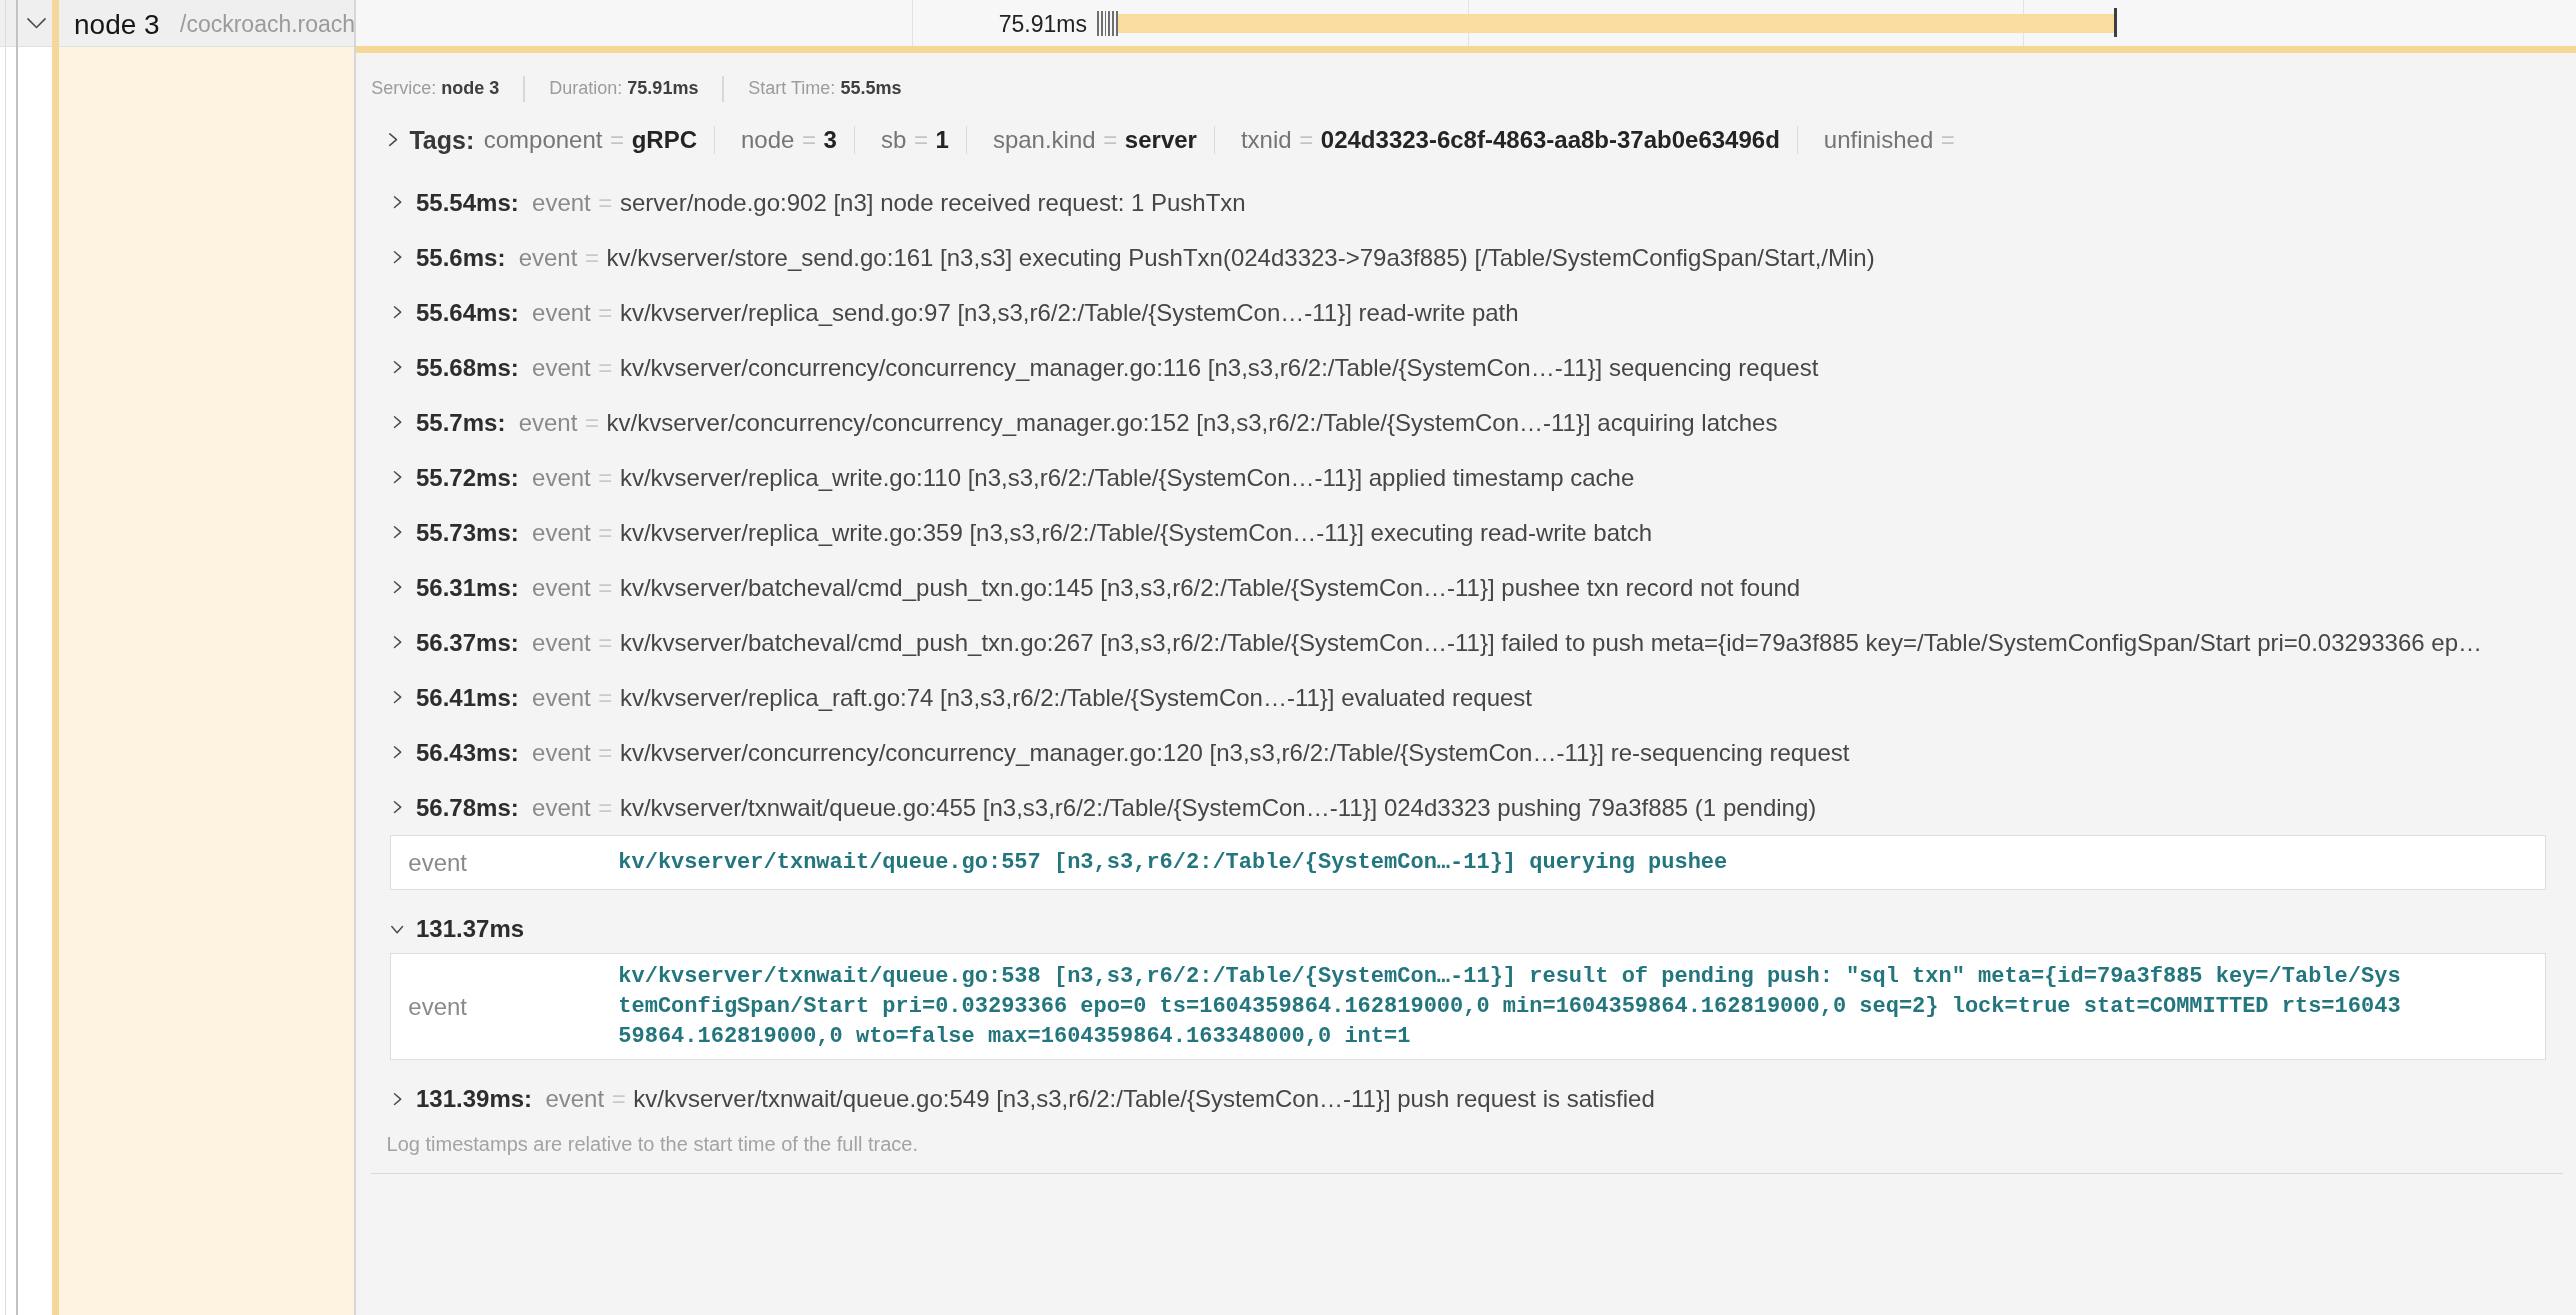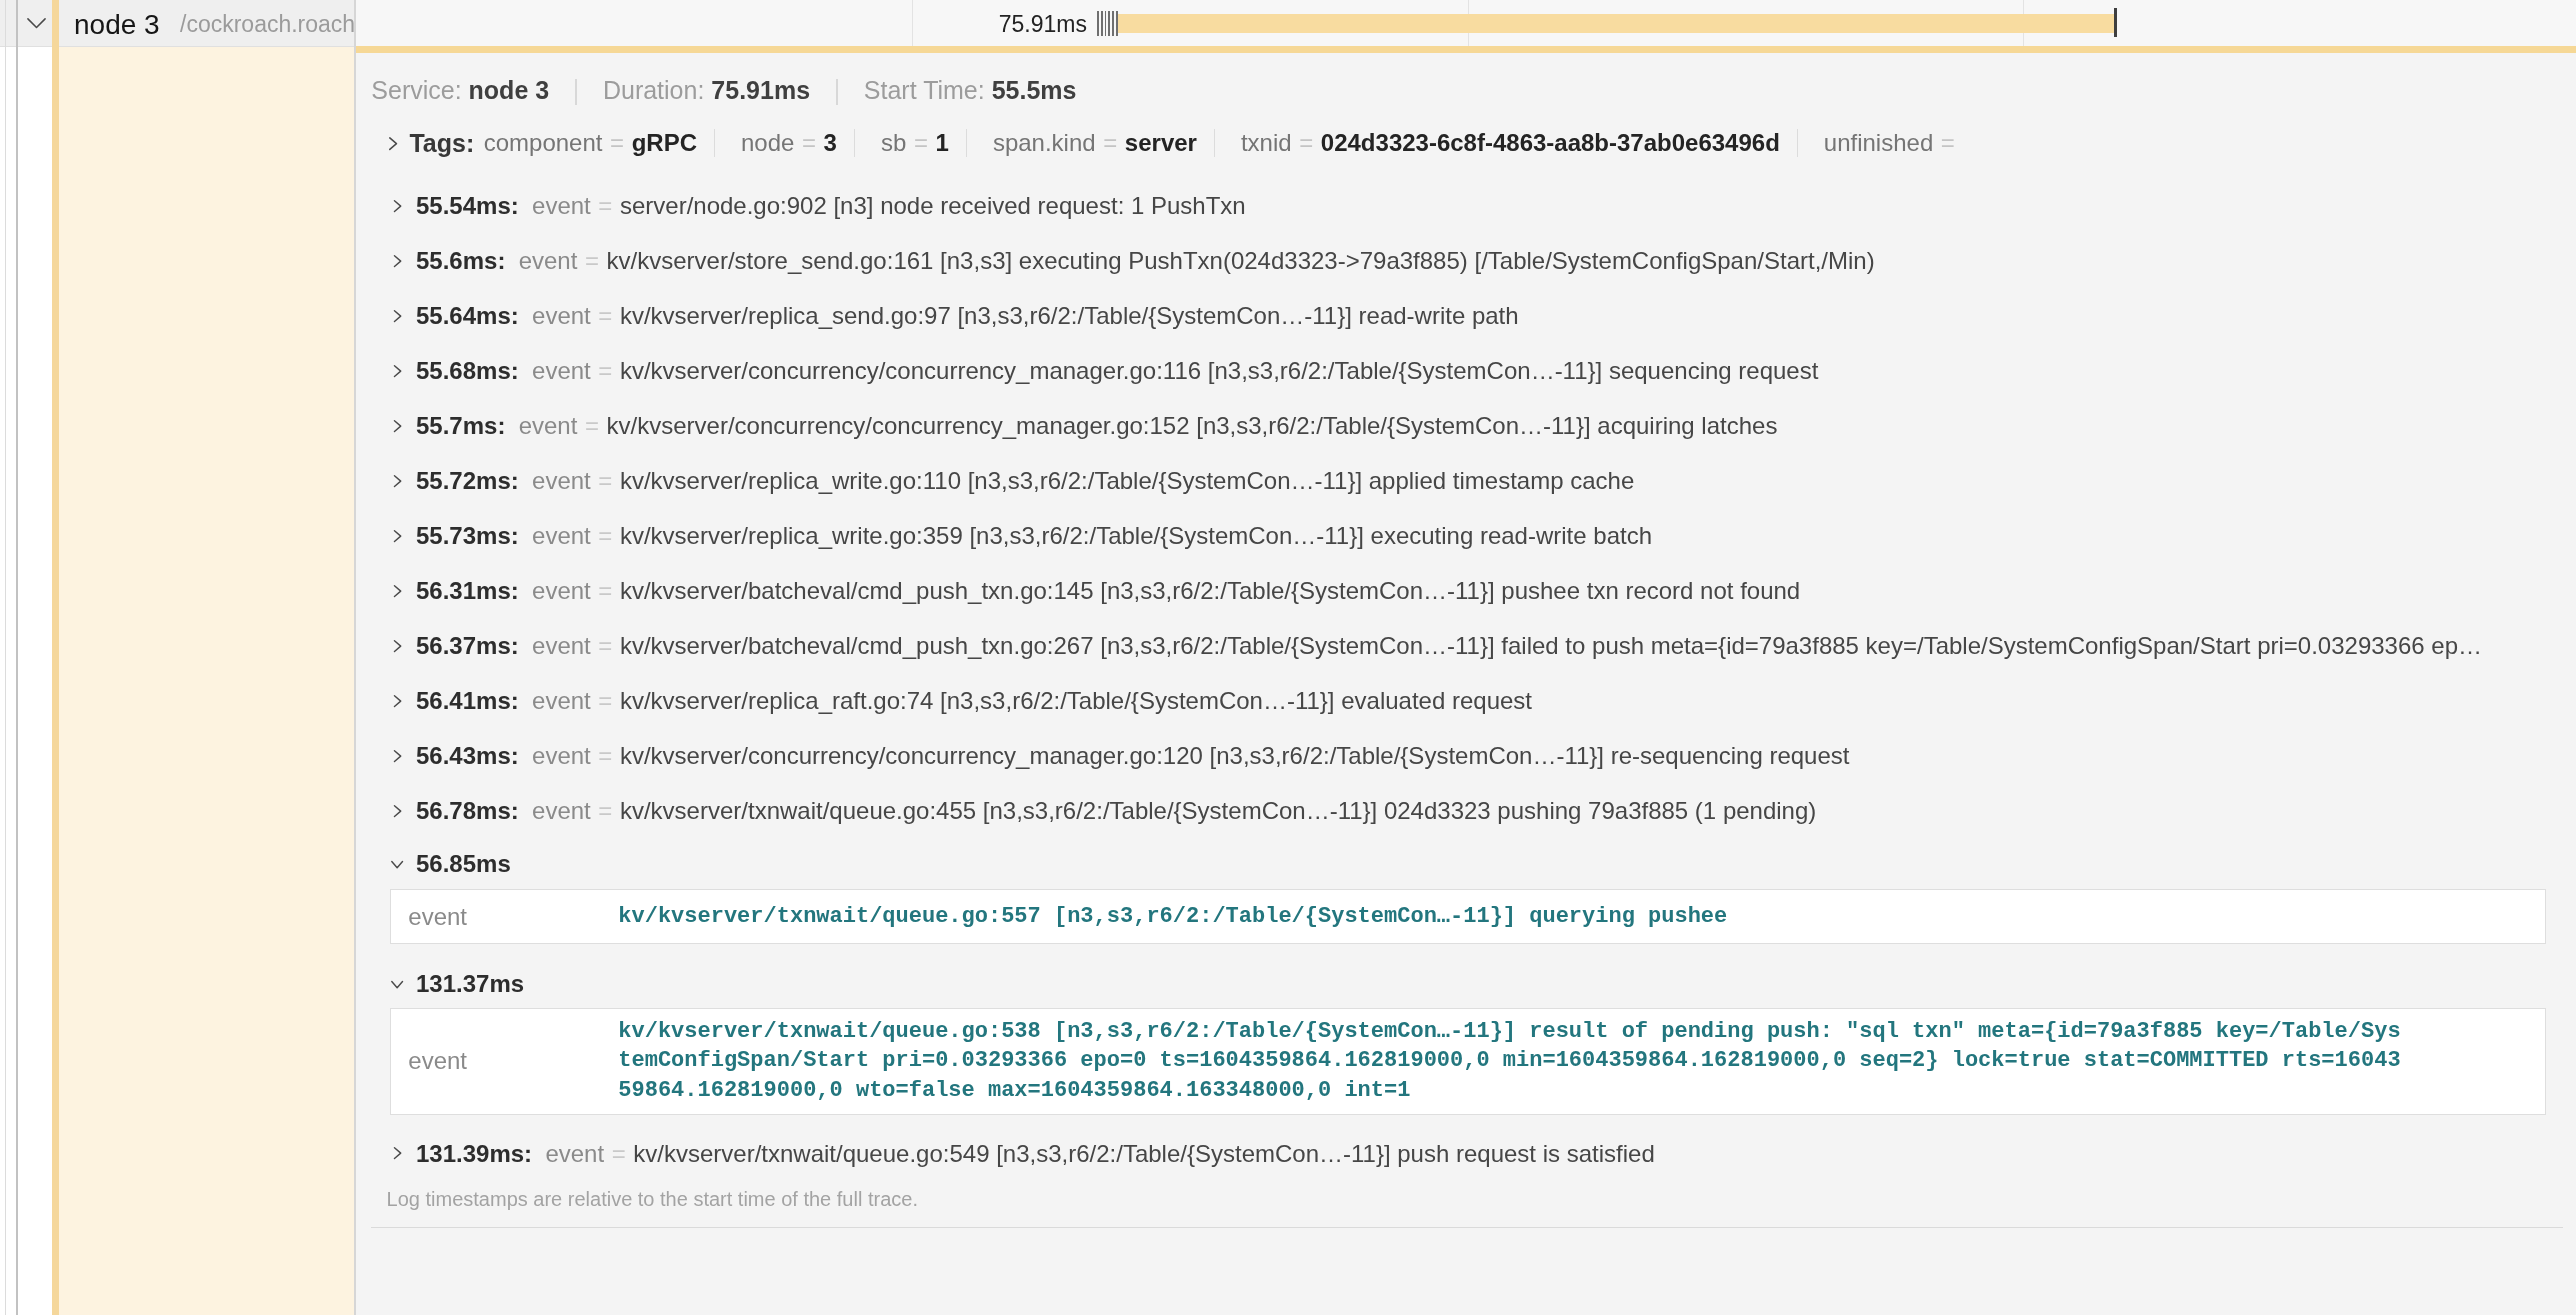--- a/index.html
+++ b/index.html
@@ -32,21 +32,21 @@
 
   
   .left-col { position:absolute; left:59px; top:47px; width:295px; height:1269px; background:#fdf3e0; z-index:1; }
 
   
   .detail-panel { position:absolute; left:356px; top:46px; width:2220px; height:1270px;
                   background:#f4f4f4; border-top:7.6px solid #f6d896; padding:0 13.3px 0 15.3px; z-index:3; }
 
   .detail-header { margin-top:23px; display:flex; justify-content:space-between; align-items:baseline; }
   .title { margin:0; font-size:36px; line-height:44px; font-weight:600; color:#262626; }
-  .header-meta { font-size:25px; color:#9c9c9c; white-space:nowrap;text-align:right; }
+  .header-meta { font-size:18px; color:#9c9c9c; white-space:nowrap;text-align:right; }
   .header-meta .val { font-weight:700; color:#3f3f3f; }
   .meta-sep { display:inline-block; width:1.9px; height:26px; background:#d8d8d8; margin:0 19px;
               vertical-align:middle; }
 
   .tags-row { margin-top:21px; height:34px; display:flex; align-items:center; padding-left:13.3px; }
   .tags-label { font-size:25px; font-weight:700; color:#383838; margin-left:9.5px; }
   .tag-items { display:flex; align-items:center; margin-left:9.5px; }
   .tag { font-size:24px; white-space:nowrap; }
   .tag + .tag { border-left:1.9px solid #dcdcdc; padding-left:26px; margin-left:17px; }
   .tk { color:#757575; } .teq { color:#c4c4c4; margin:0 7.6px; } .tv { color:#242424; font-weight:600; }
@@ -279,28 +279,20 @@
           <span class="chev-wrap">
             <svg class="chev" width="14.3" height="14.3" viewBox="0 0 16 16">
               <polyline points="5,2 12,8 5,14"></polyline>
             </svg>
           </span>
           <span class="lr-time">56.78ms:</span>
           <span class="lr-key">event</span>
           <span class="lr-eq">=</span>
           <span class="lr-msg">kv/kvserver/txnwait/queue.go:455 [n3,s3,r6/2:/Table/{SystemCon…-11}] 024d3323 pushing 79a3f885 (1 pending)</span>
         </div>
-        <div class="log-row exp-header">
-          <span class="chev-wrap">
-            <svg class="chev" width="14.3" height="14.3" viewBox="0 0 16 16">
-              <polyline points="2,5 8,12 14,5"></polyline>
-            </svg>
-          </span>
-          <span class="lr-time">56.85ms</span>
-        </div>
         <div class="event-box one">
           <div class="fl">event</div>
           <div class="fv">
             <div>kv/kvserver/txnwait/queue.go:557 [n3,s3,r6/2:/Table/{SystemCon…-11}] querying pushee</div>
           </div>
         </div>
         <div class="log-row exp-header h2x">
           <span class="chev-wrap">
             <svg class="chev" width="14.3" height="14.3" viewBox="0 0 16 16">
               <polyline points="2,5 8,12 14,5"></polyline>

